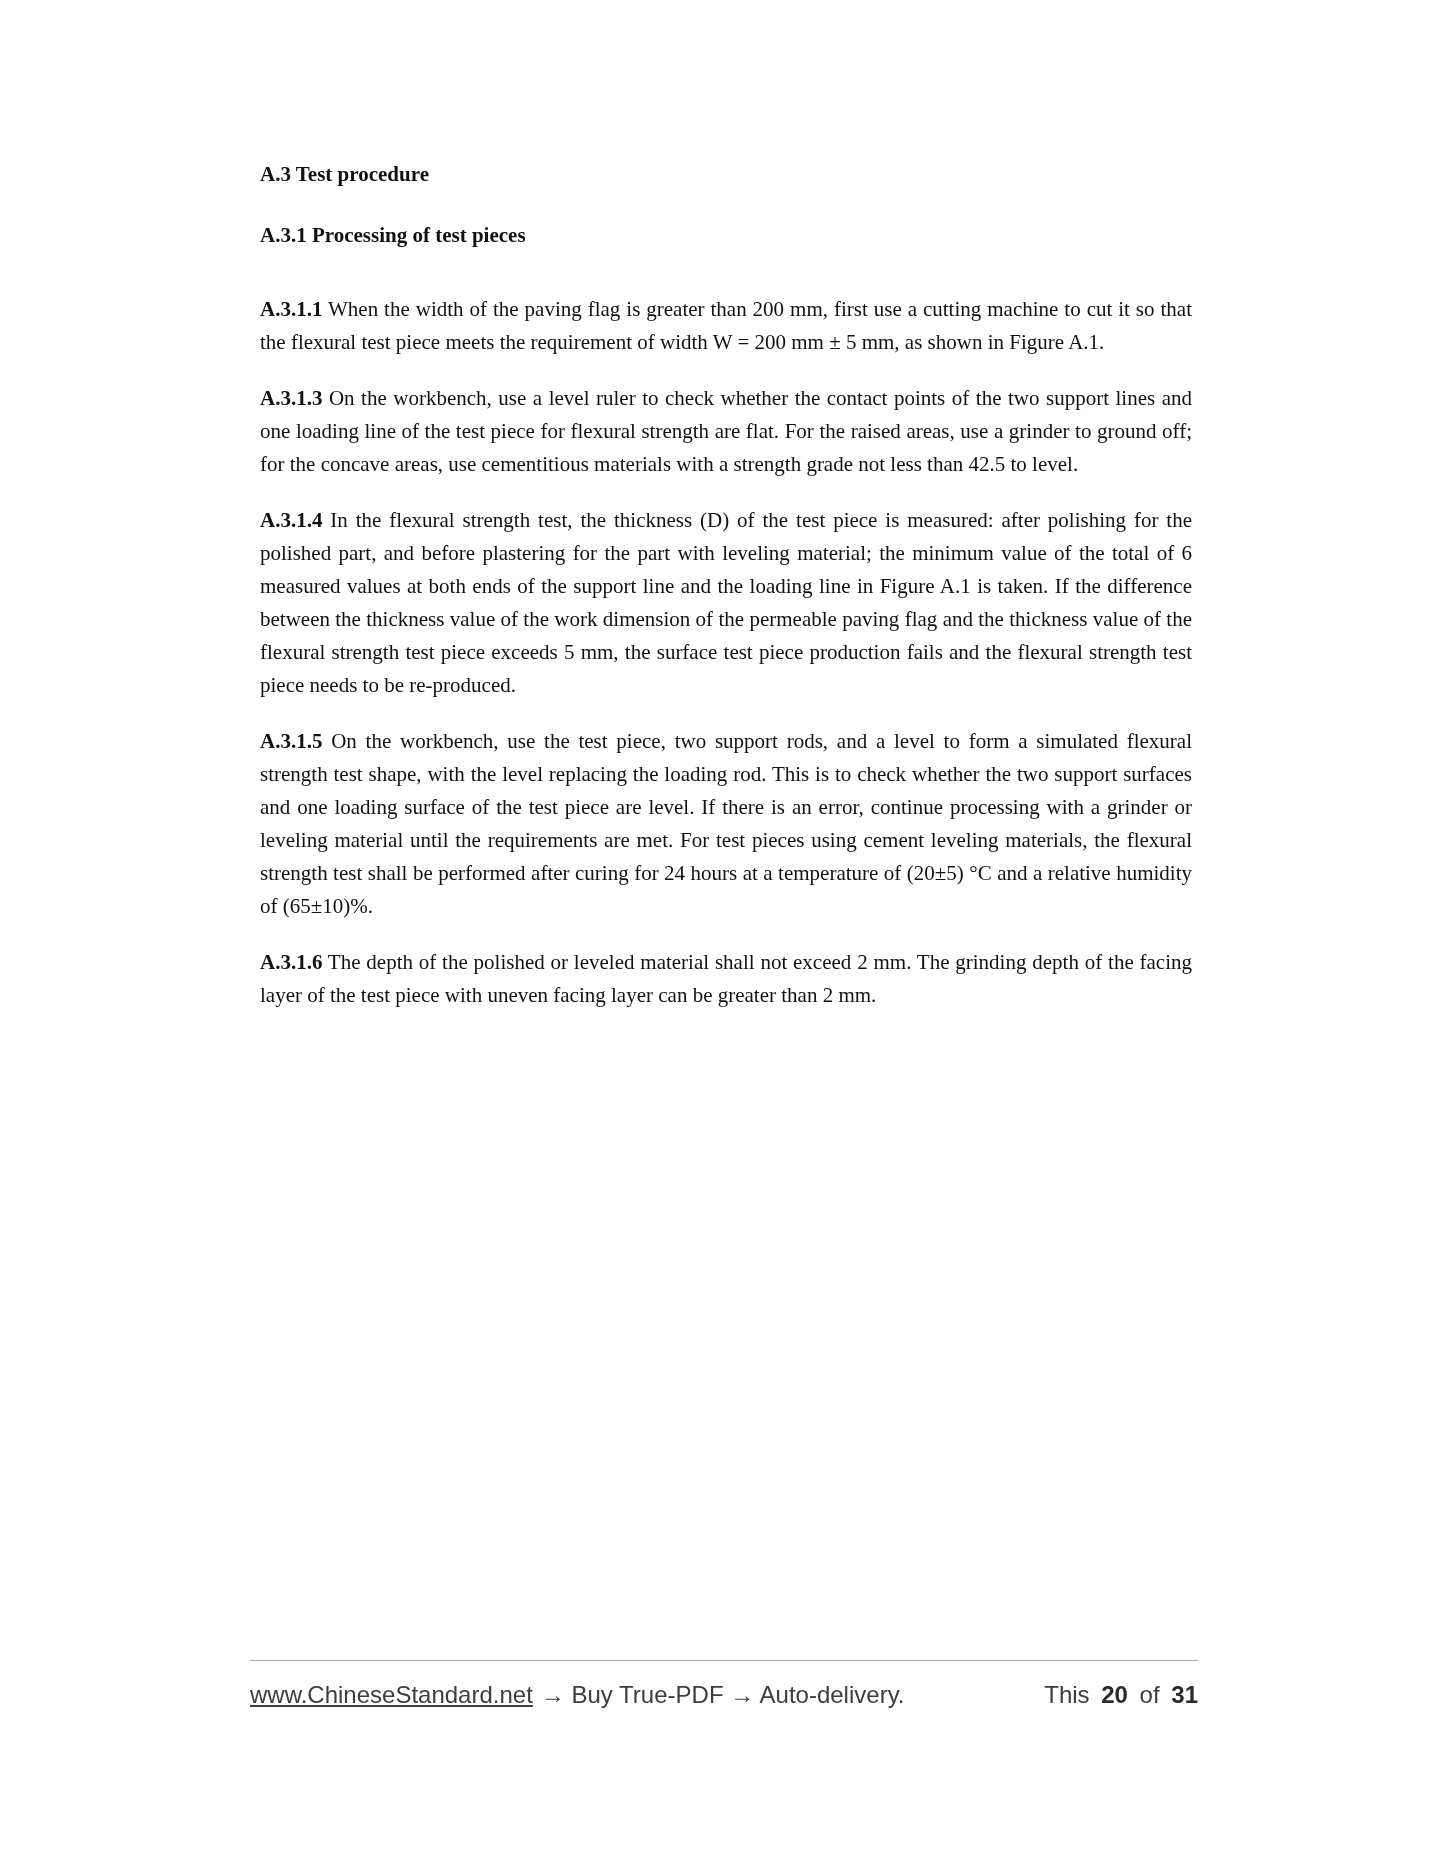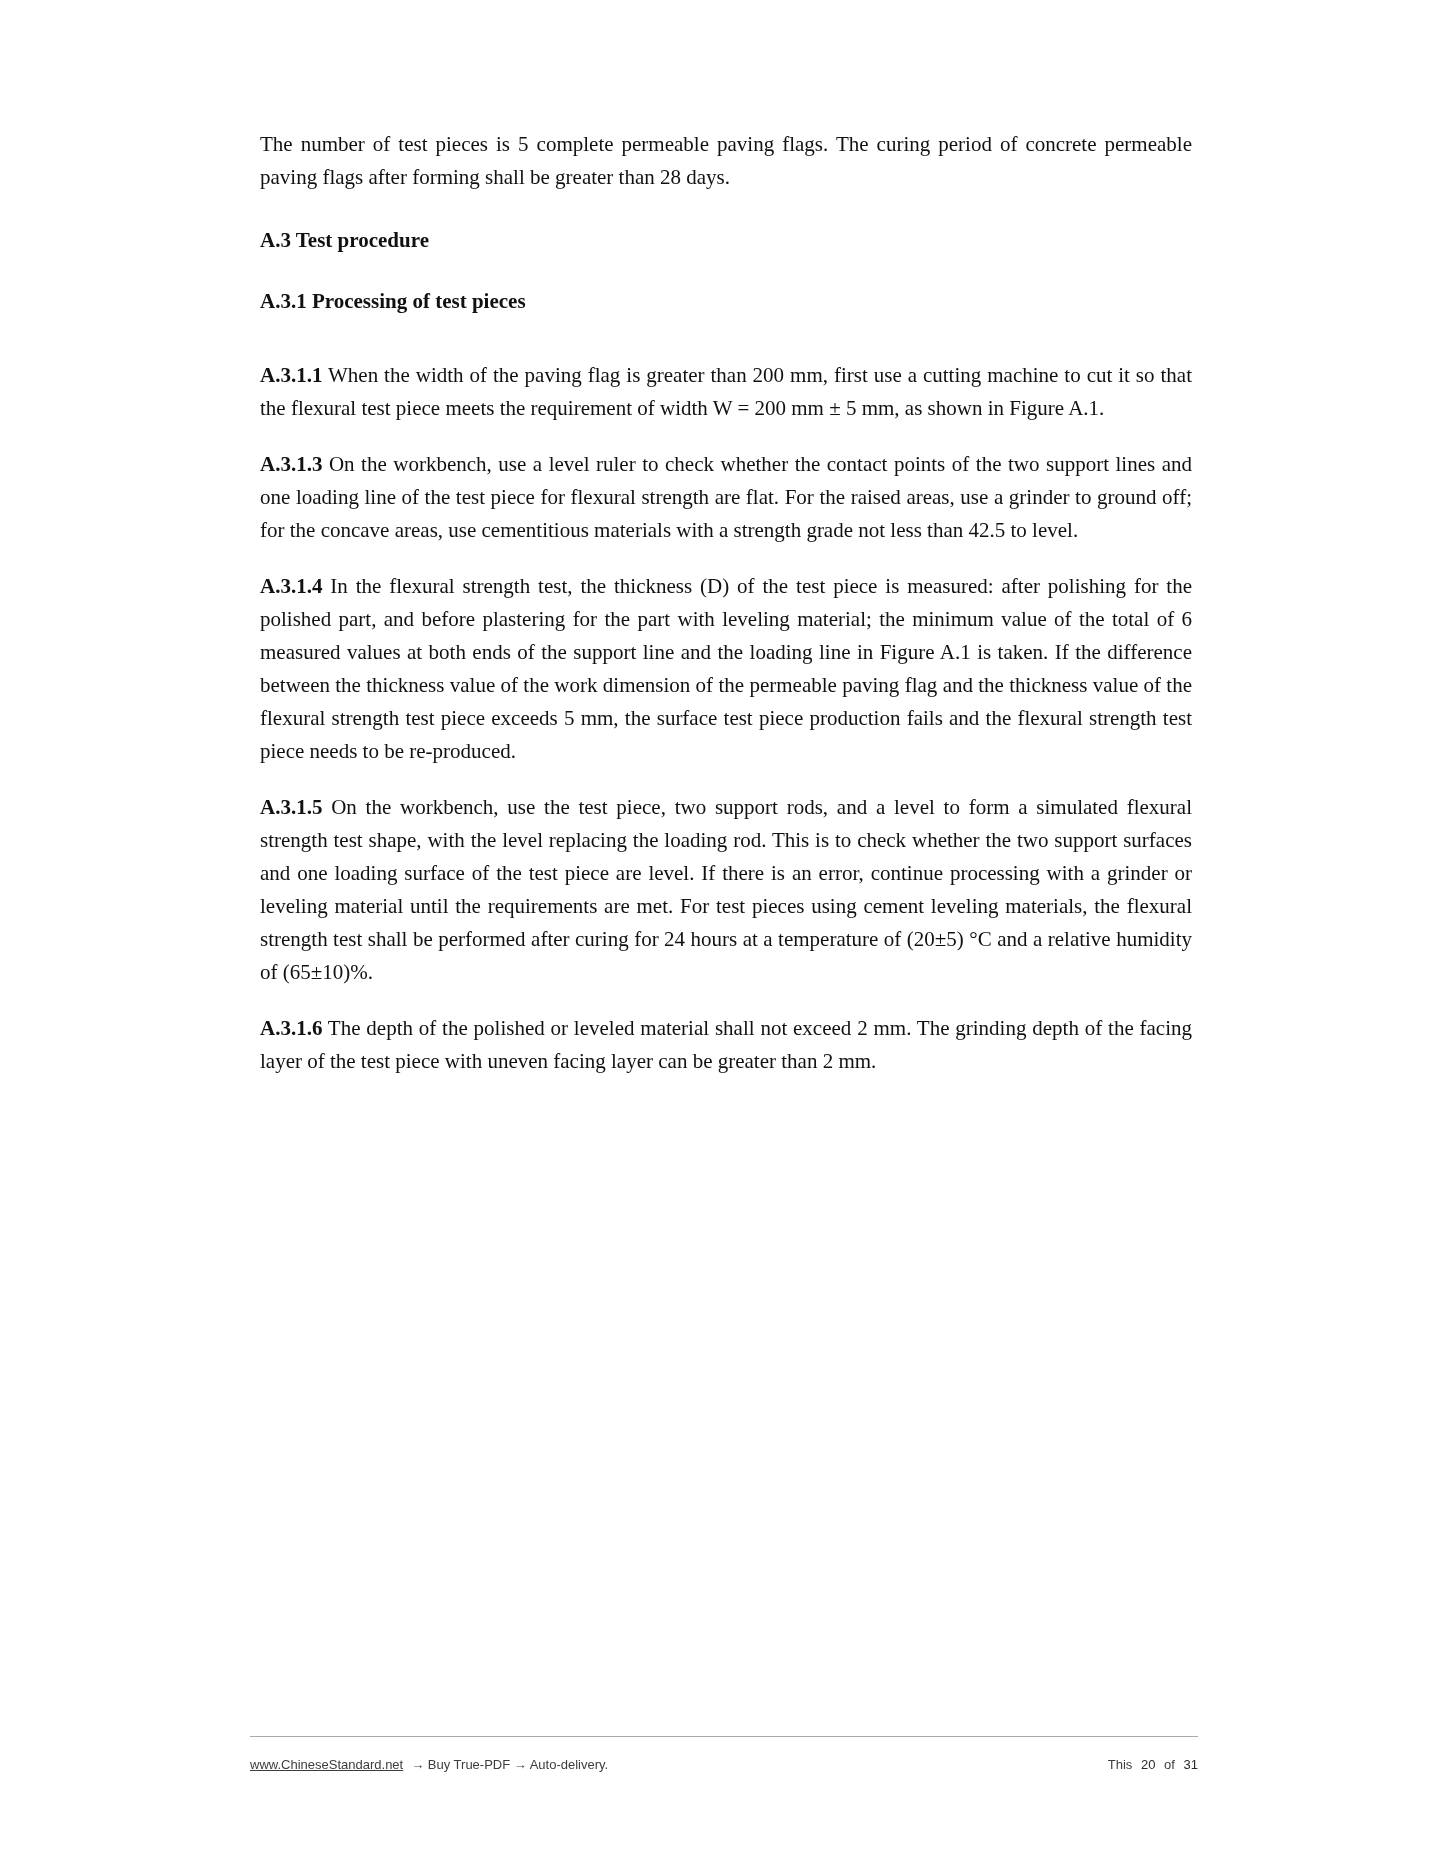--- a/index.html
+++ b/index.html
@@ -51,57 +51,56 @@
   .content h3.h-sub {
     font-size: 21px;
     font-weight: bold;
     margin-top: 28px;
     margin-bottom: 41px;
     text-align: left;
   }
   .clause-label { font-weight: bold; }
   .doc-footer {
     position: absolute;
-    top: 1736px;
+    top: 1660px;
     left: 250px;
     width: 948px;
     font-family: "Liberation Sans", sans-serif;
-    font-size: 13px;
+    font-size: 24px;
     color: #3d3d3d;
   }
   .doc-footer .rule {
     border-bottom: 1px solid #aaaaaa;
     height: 0;
   }
   .doc-footer .footer-row {
     display: flex;
     justify-content: space-between;
     align-items: baseline;
     padding-top: 20px;
   }
   .footer-left { display: inline-flex; gap: 8px; align-items: baseline; }
   .footer-link {
     color: #3d3d3d;
     text-decoration: underline;
     cursor: pointer;
   }
   .footer-right { color: #3d3d3d; }
-  .footer-right .pg-num { font-weight: normal; color: #2b2b2b; }
+  .footer-right .pg-num { font-weight: bold; color: #2b2b2b; }
   .footer-right span { margin-left: 5px; }
   .footer-right span:first-child { margin-left: 0; }
 </style>
 </head>
 <body>
 
 <div class="page">
 
 
   <div class="content">
 
-    <p class="para">The number of test pieces is 5 complete permeable paving flags. The curing period of concrete permeable paving flags after forming shall be greater than 28 days.</p>
 
     <h2 class="h-main">A.3 Test procedure</h2>
 
     <h3 class="h-sub">A.3.1 Processing of test pieces</h3>
 
     <p class="para"><span class="clause-label">A.3.1.1</span><span> When the width of the paving flag is greater than 200 mm, first use a cutting machine to cut it so that the flexural test piece meets the requirement of width W = 200 mm ± 5 mm, as shown in Figure A.1.</span></p>
 
 
     <p class="para"><span class="clause-label">A.3.1.3</span><span> On the workbench, use a level ruler to check whether the contact points of the two support lines and one loading line of the test piece for flexural strength are flat. For the raised areas, use a grinder to ground off; for the concave areas, use cementitious materials with a strength grade not less than 42.5 to level.</span></p>
 

